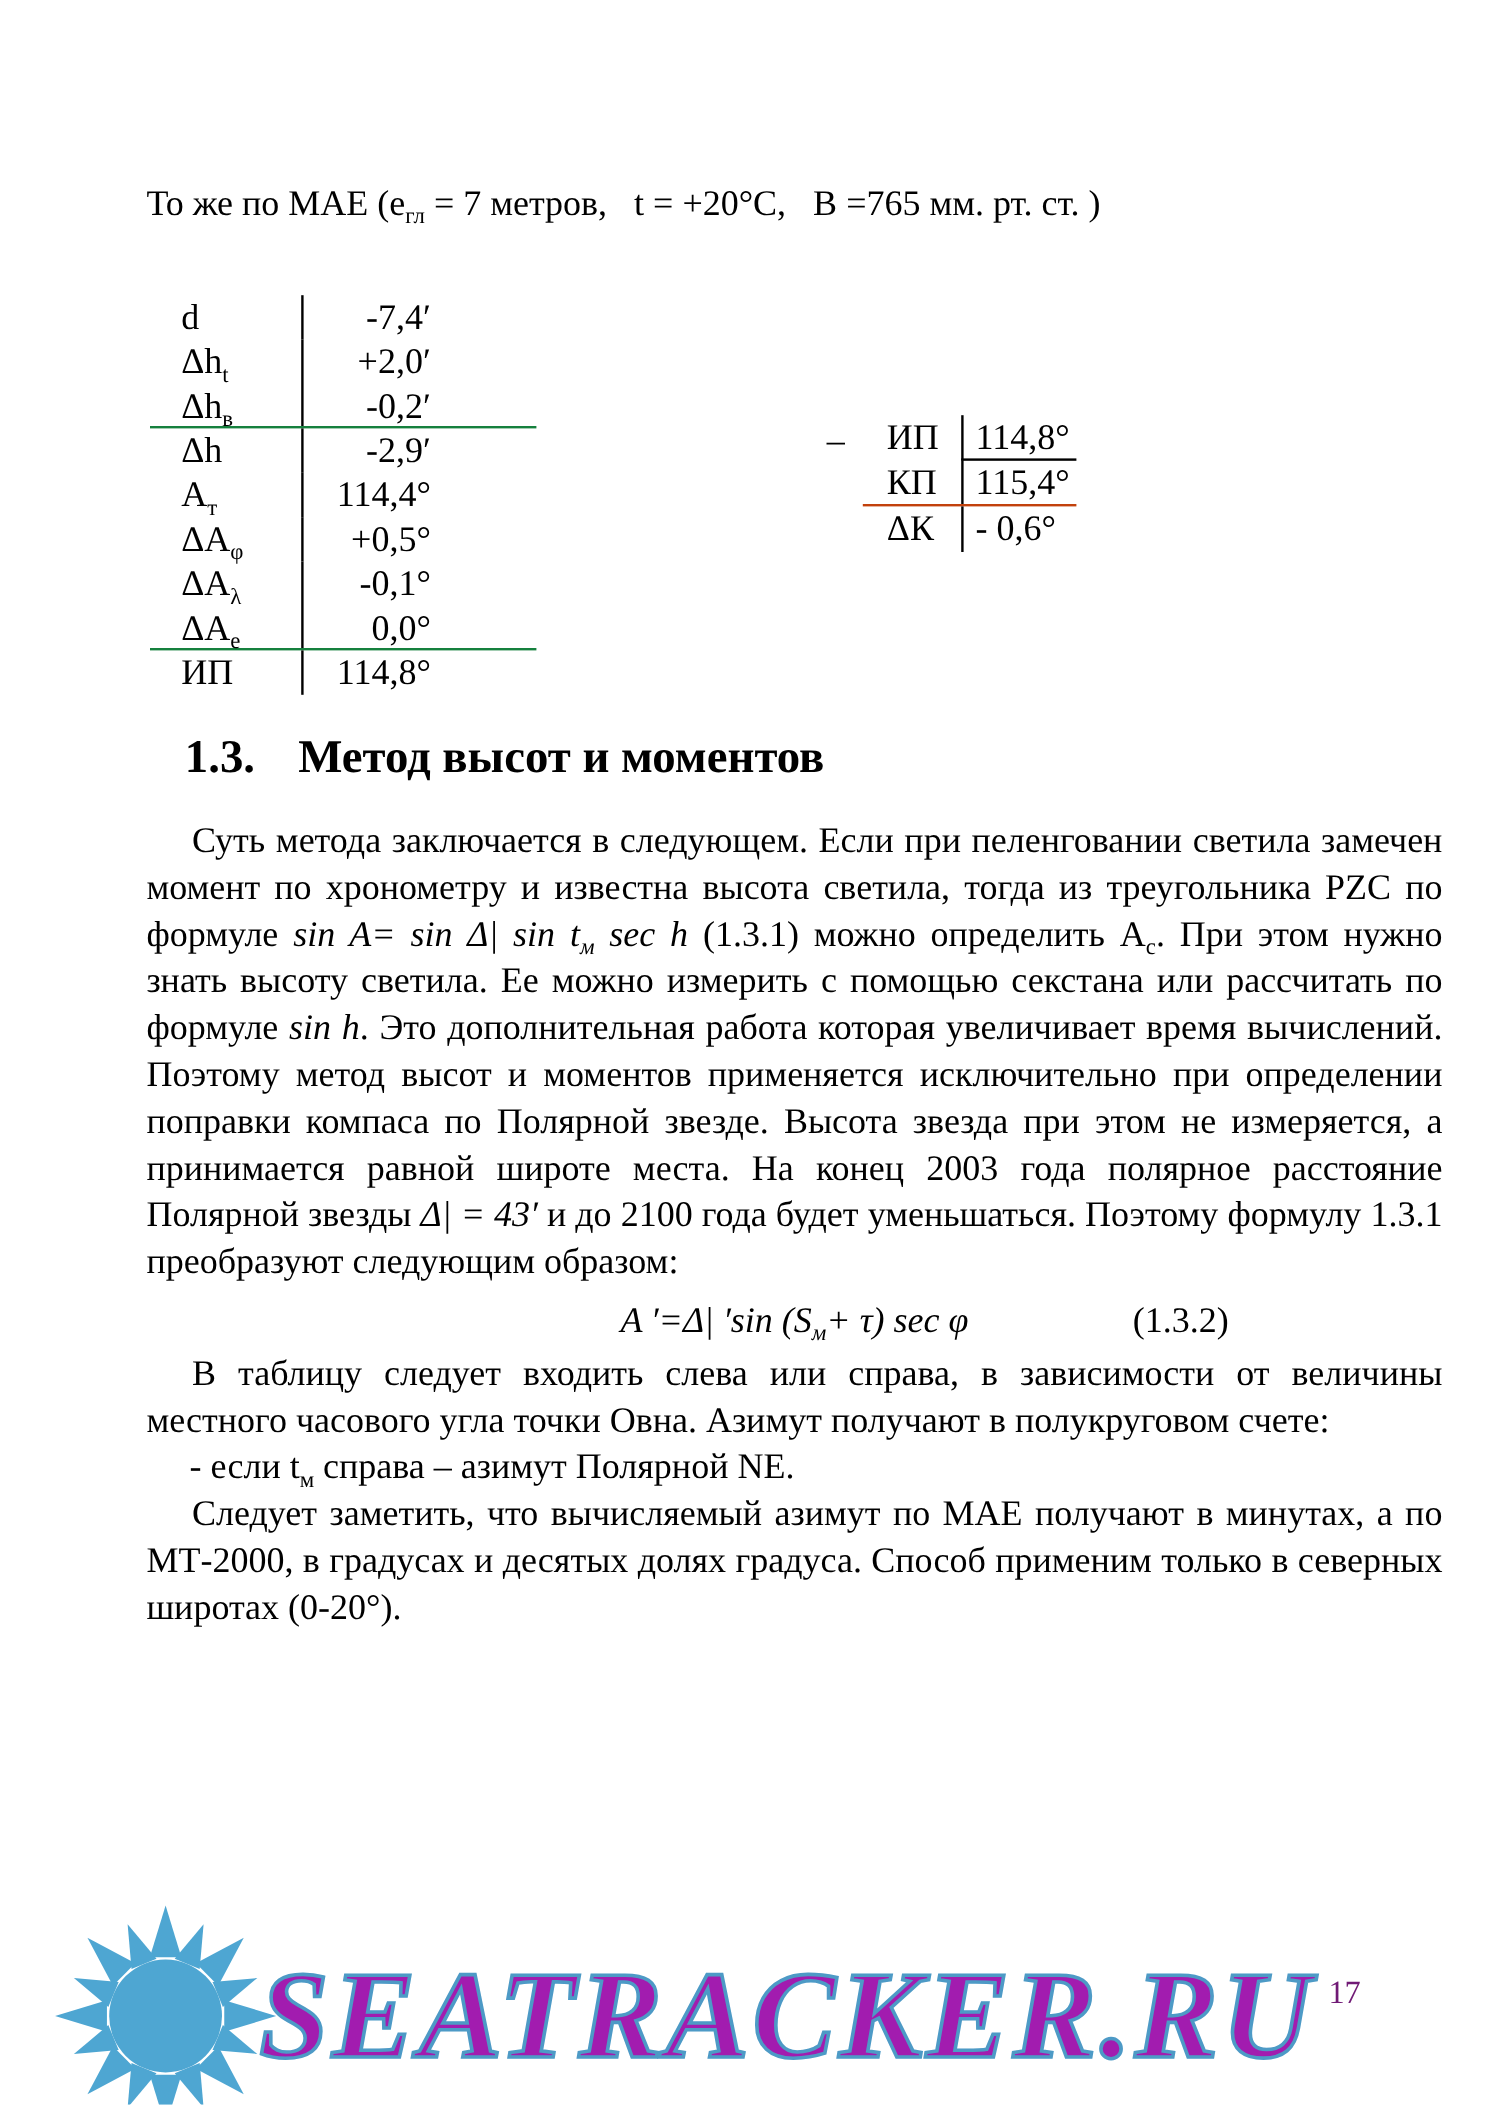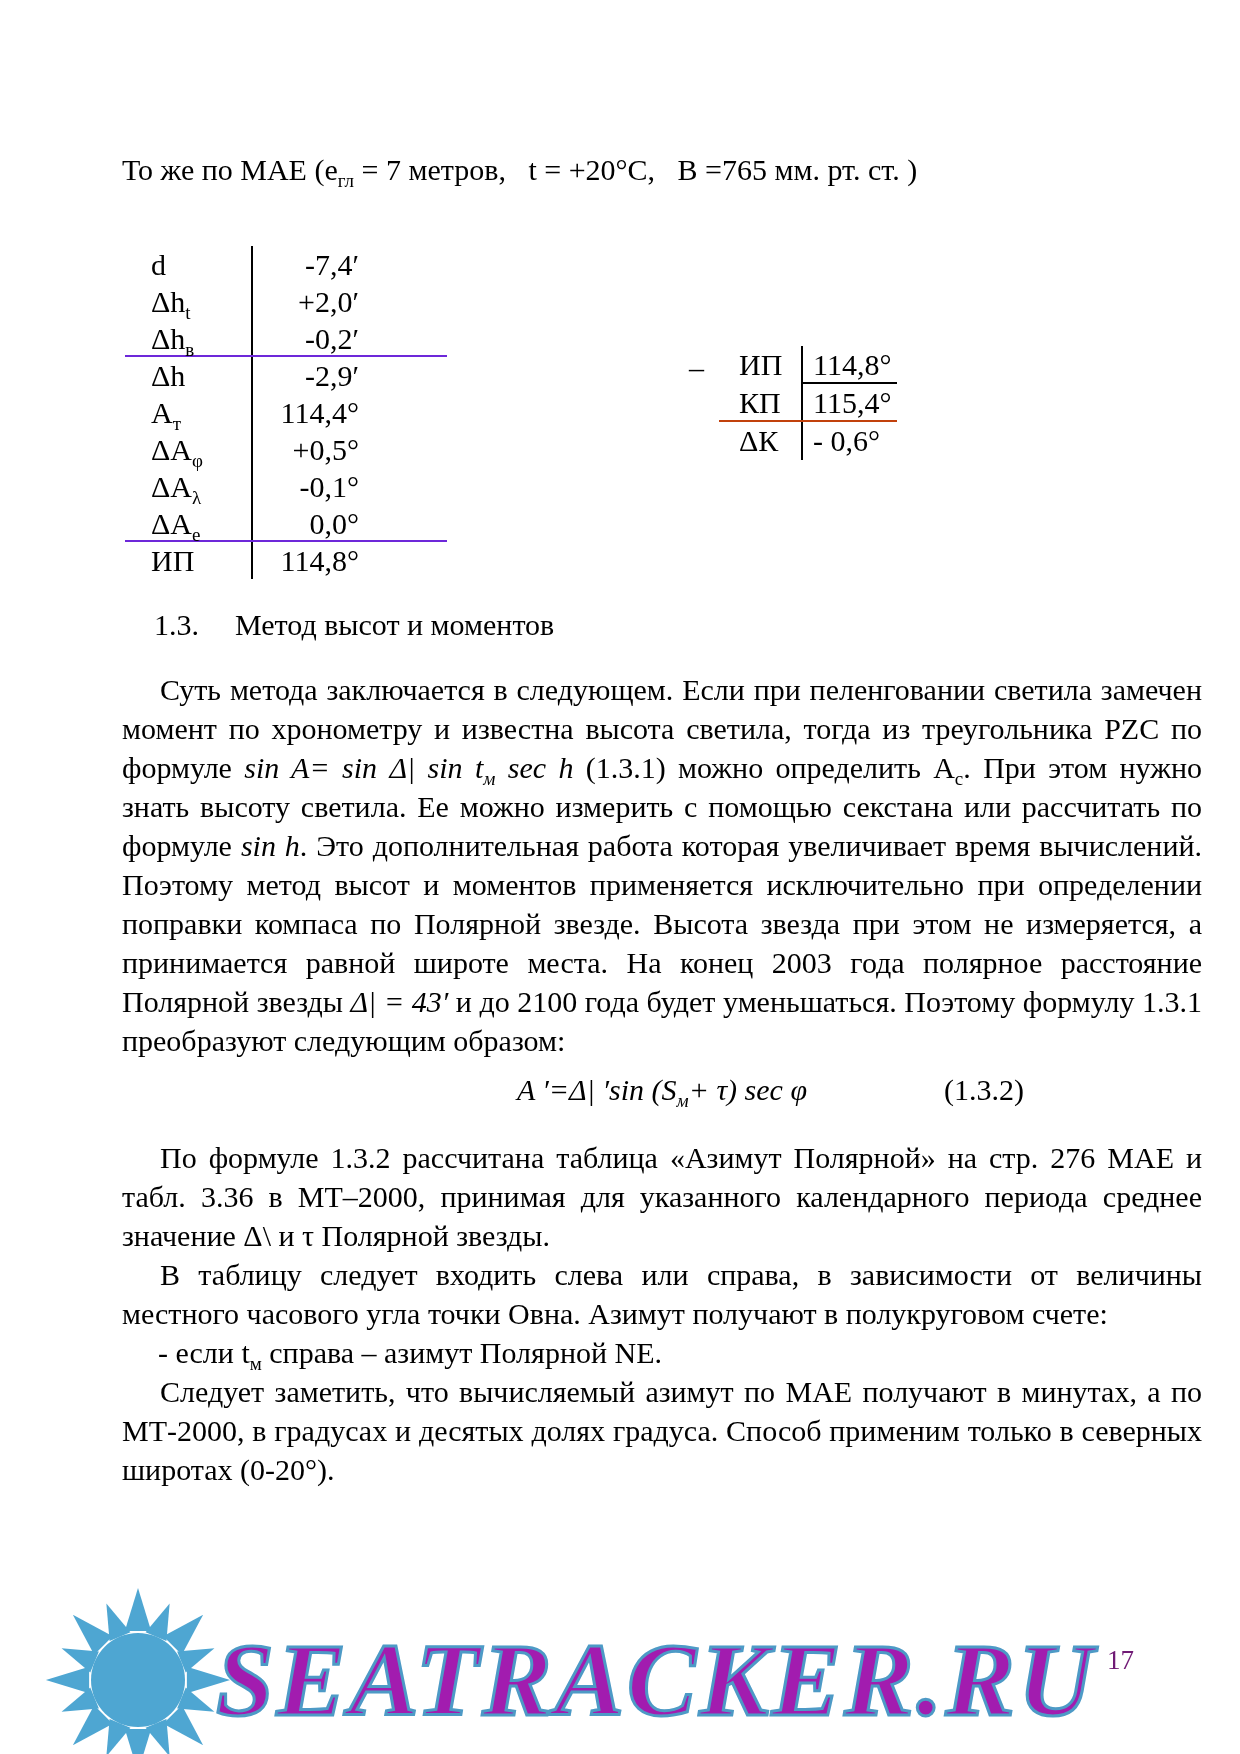--- a/index.html
+++ b/index.html
@@ -8,34 +8,34 @@
     position:relative; width:1240px; height:1754px; background:#fff;
     overflow:hidden; font-family:"Liberation Serif", serif; color:#000;margin-left:40px;
   }
   .content { padding:150px 78px 0 82px; }
 
   .intro { font-size:30px; line-height:40px; white-space:pre-wrap; }
 
   .tables { position:relative; margin-top:56px; height:342px; }
   .left-table { position:absolute; left:3px; top:0; width:322px; font-size:30px; }
   .lrow { display:flex; height:37px; line-height:37px; }
-  .lrow.rule { border-bottom:2px solid #6d28d9; }
+  .lrow.rule { border-bottom:2px solid #15803d; }
   .llabel { width:128px; padding-left:26px; border-right:2px solid #000; }
   .lvalue { width:106px; text-align:right; }
   sub { font-size:19px; line-height:0; }
 
   .right-table { position:absolute; left:597px; top:100px; font-size:30px; }
   .minus { position:absolute; left:-30px; top:5px; }
   .rrow { display:flex; height:38px; line-height:38px; }
   .rlabel { width:82px; padding-left:20px; }
   .rvalue { border-left:2px solid #000; padding-left:10px; width:96px; }
   .rrow.r1 .rvalue { border-bottom:2px solid #000; }
   .rrow.r2 { border-bottom:2px solid #c2410c; }
 
-  .heading { font-size:30px; font-weight:normal; margin:20px 0 28px 32px; }
+  .heading { font-size:39px; font-weight:bold; margin:20px 0 28px 32px; }
   .heading .hnum { margin-right:36px; }
 
   .body { font-size:30px; line-height:39px; text-align:justify; text-indent:38px; }
   .body.mt { margin-top:28px; }
   .it { font-style:italic; }
 
   .formula-line {
     position:relative; font-size:30px; line-height:40px; margin:10px 0 4px;
     text-align:center; font-style:italic;
   }
@@ -124,21 +124,20 @@
       </div>
 
     </div>
 
     <h2 class="heading"><span class="hnum">1.3.</span><span>Метод высот и моментов</span></h2>
 
     <p class="body"><span>Суть метода заключается в следующем. Если при пеленговании светила замечен момент по хронометру и известна высота светила, тогда из треугольника PZC  по формуле     </span><span class="it">sin A= sin Δ| sin t</span><sub class="it">м</sub><span class="it"> sec h</span><span>    (1.3.1)    </span><span>можно определить А</span><sub>с</sub><span>. При этом нужно знать высоту светила. Ее можно измерить с помощью секстана или рассчитать по формуле </span><span class="it">sin h</span><span>. Это дополнительная работа которая увеличивает время вычислений. Поэтому метод высот и моментов применяется исключительно при определении поправки компаса по Полярной звезде. Высота звезда при этом не измеряется, а принимается равной широте места.  На конец 2003 года  полярное расстояние Полярной звезды </span><span class="it">Δ| = 43′</span><span> и до 2100 года будет уменьшаться. Поэтому формулу 1.3.1 преобразуют следующим образом:</span></p>
 
     <div class="formula-line"><span>A ′=Δ| ′sin (S</span><sub>м</sub><span>+ τ) sec φ</span><span class="formula-num">(1.3.2)</span></div>
 
-    <p class="body mt">По формуле 1.3.2 рассчитана таблица «Азимут Полярной» на стр. 276 МАЕ и табл. 3.36 в МТ–2000, принимая для указанного календарного периода среднее значение Δ\  и  τ  Полярной звезды.</p>
 
     <p class="body">В таблицу следует входить слева или справа, в зависимости от величины местного часового угла точки Овна. Азимут получают в полукруговом счете:</p>
 
     <div class="list">
       <p class="li"><span>- если t</span><sub>м</sub><span>  справа – азимут Полярной NE.</span></p>
     </div>
 
     <p class="body">Следует заметить, что вычисляемый азимут по МАЕ получают в минутах, а по МТ-2000, в градусах и десятых долях градуса. Способ применим только в северных широтах (0-20°).</p>
 
   </div>

